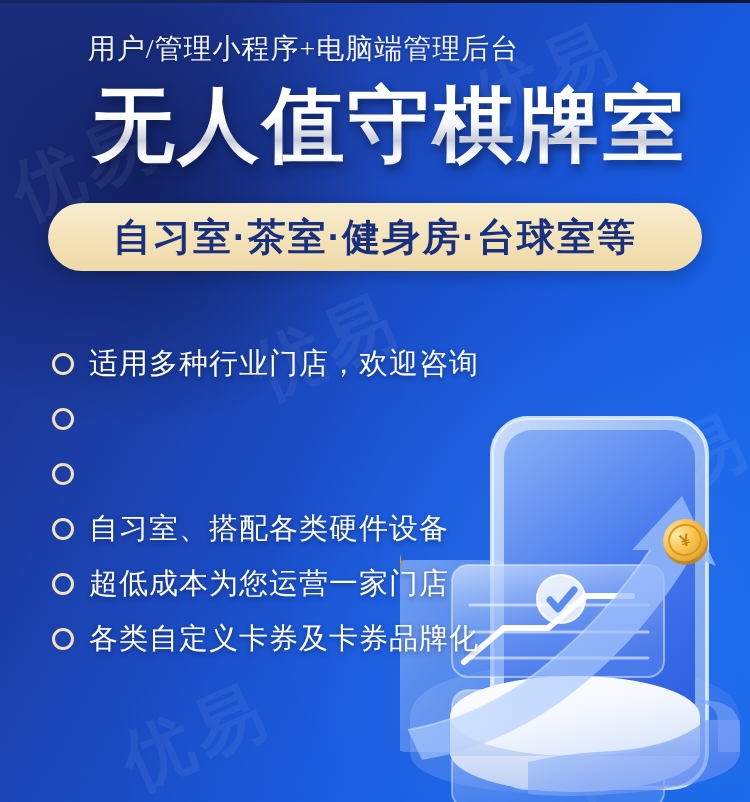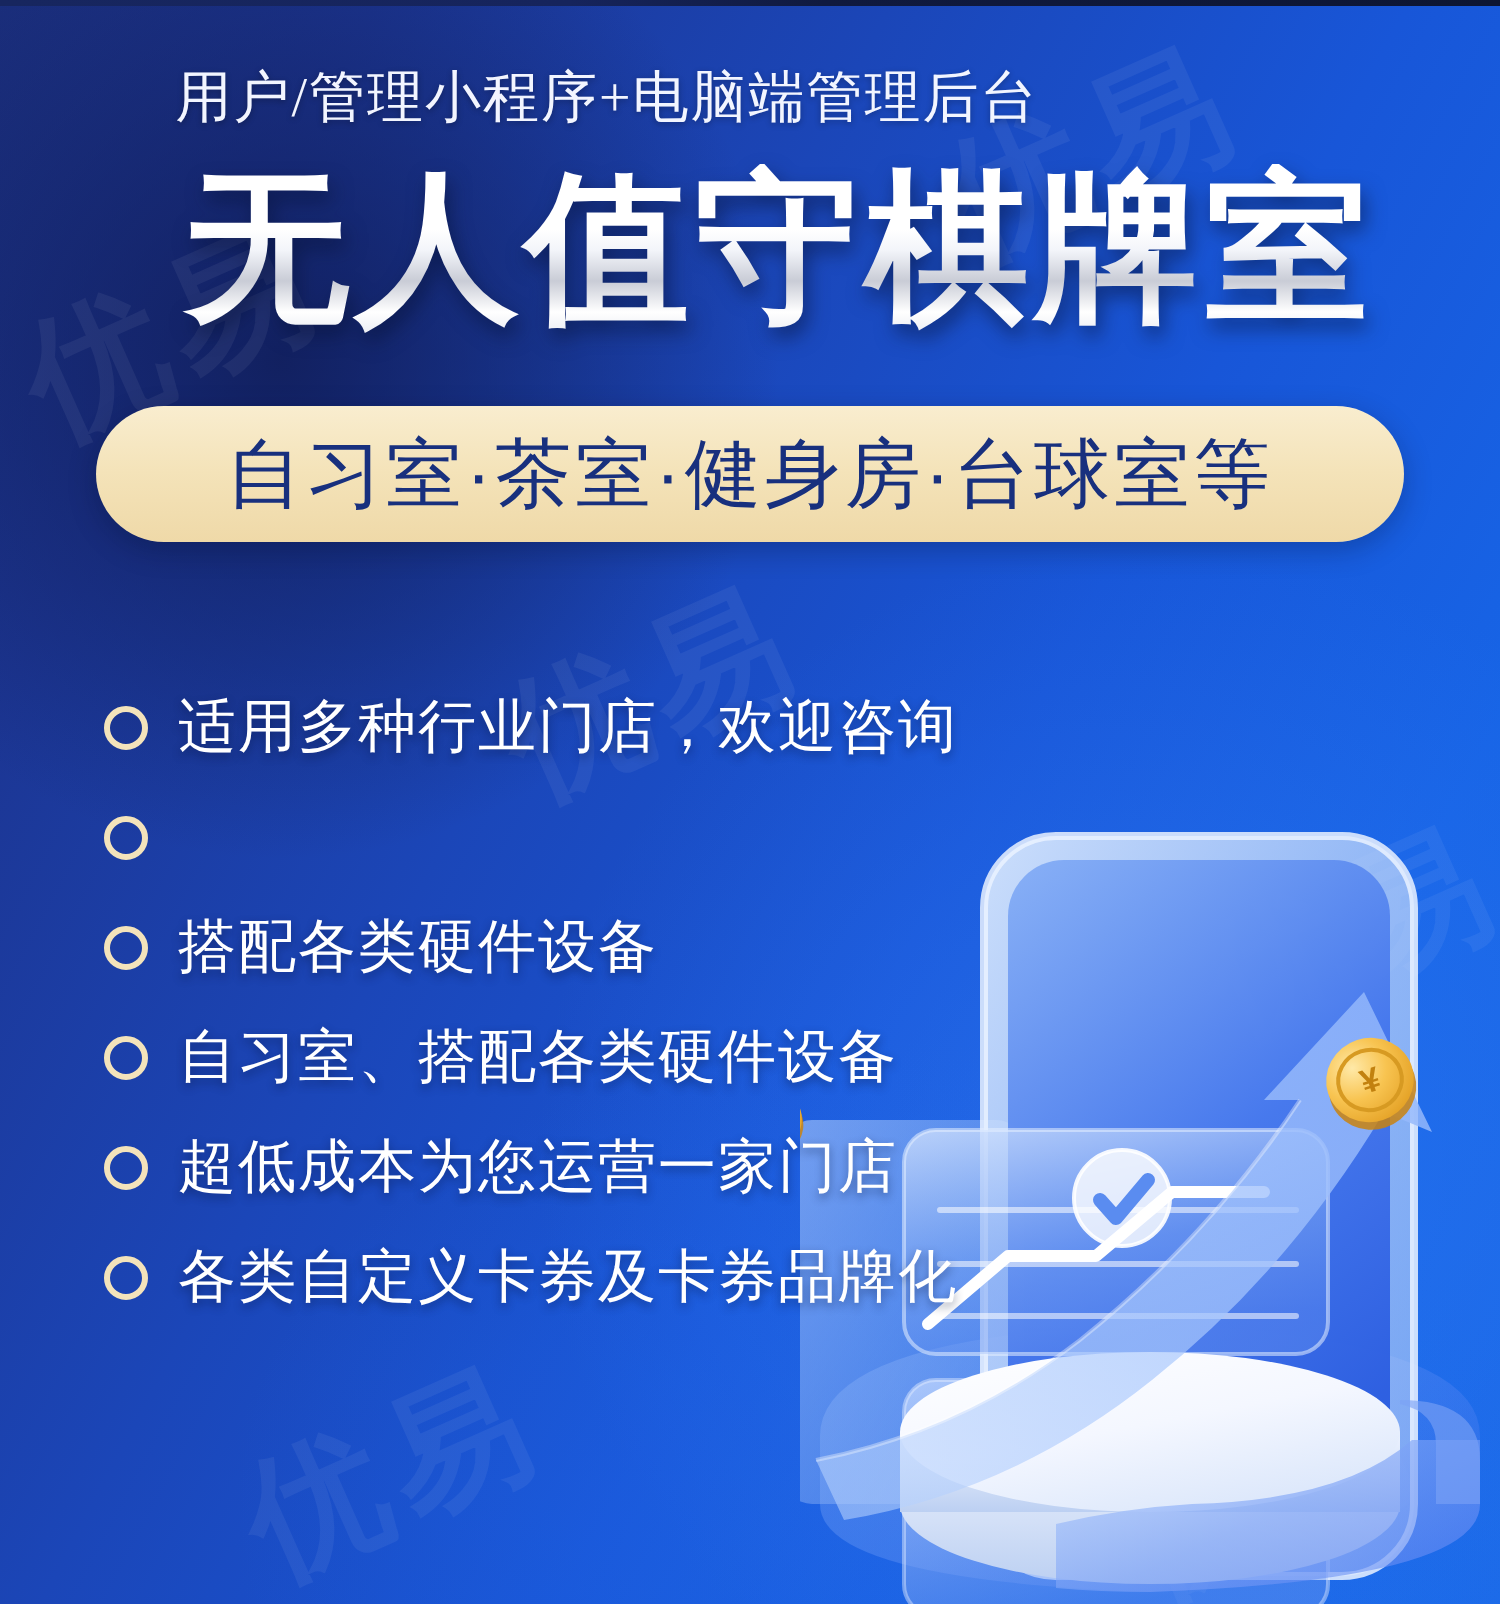--- a/index.html
+++ b/index.html
@@ -120,21 +120,21 @@
     border-radius: 34px;
     background: linear-gradient(180deg, #f9edcf 0%, #f4e3b9 48%, #efd9a8 100%);
     box-shadow: 0 4px 14px rgba(5,16,48,0.28);
     z-index: 20;
     display: flex;
     align-items: center;
     justify-content: center;
   }
   .badge-text {
     font-size: 38px;
-    font-weight: 400;
+    font-weight: 700;
     color: #18307e;
     letter-spacing: 2px;
     white-space: nowrap;
   }
 
   
   .features {
     position: absolute;
     left: 52px; top: 341px;
     z-index: 21;
@@ -346,21 +346,20 @@
   <div class="features">
     <div class="feature-row">
       <span class="bullet-ring"></span>
       <span class="feature-text">适用多种行业门店，欢迎咨询</span>
     </div>
     <div class="feature-row">
       <span class="bullet-ring"></span>
     </div>
     <div class="feature-row">
       <span class="bullet-ring"></span>
-      <span class="feature-text">搭配各类硬件设备</span>
     </div>
     <div class="feature-row">
       <span class="bullet-ring"></span>
       <span class="feature-text">自习室、搭配各类硬件设备</span>
     </div>
     <div class="feature-row">
       <span class="bullet-ring"></span>
       <span class="feature-text">超低成本为您运营一家门店</span>
     </div>
     <div class="feature-row">

